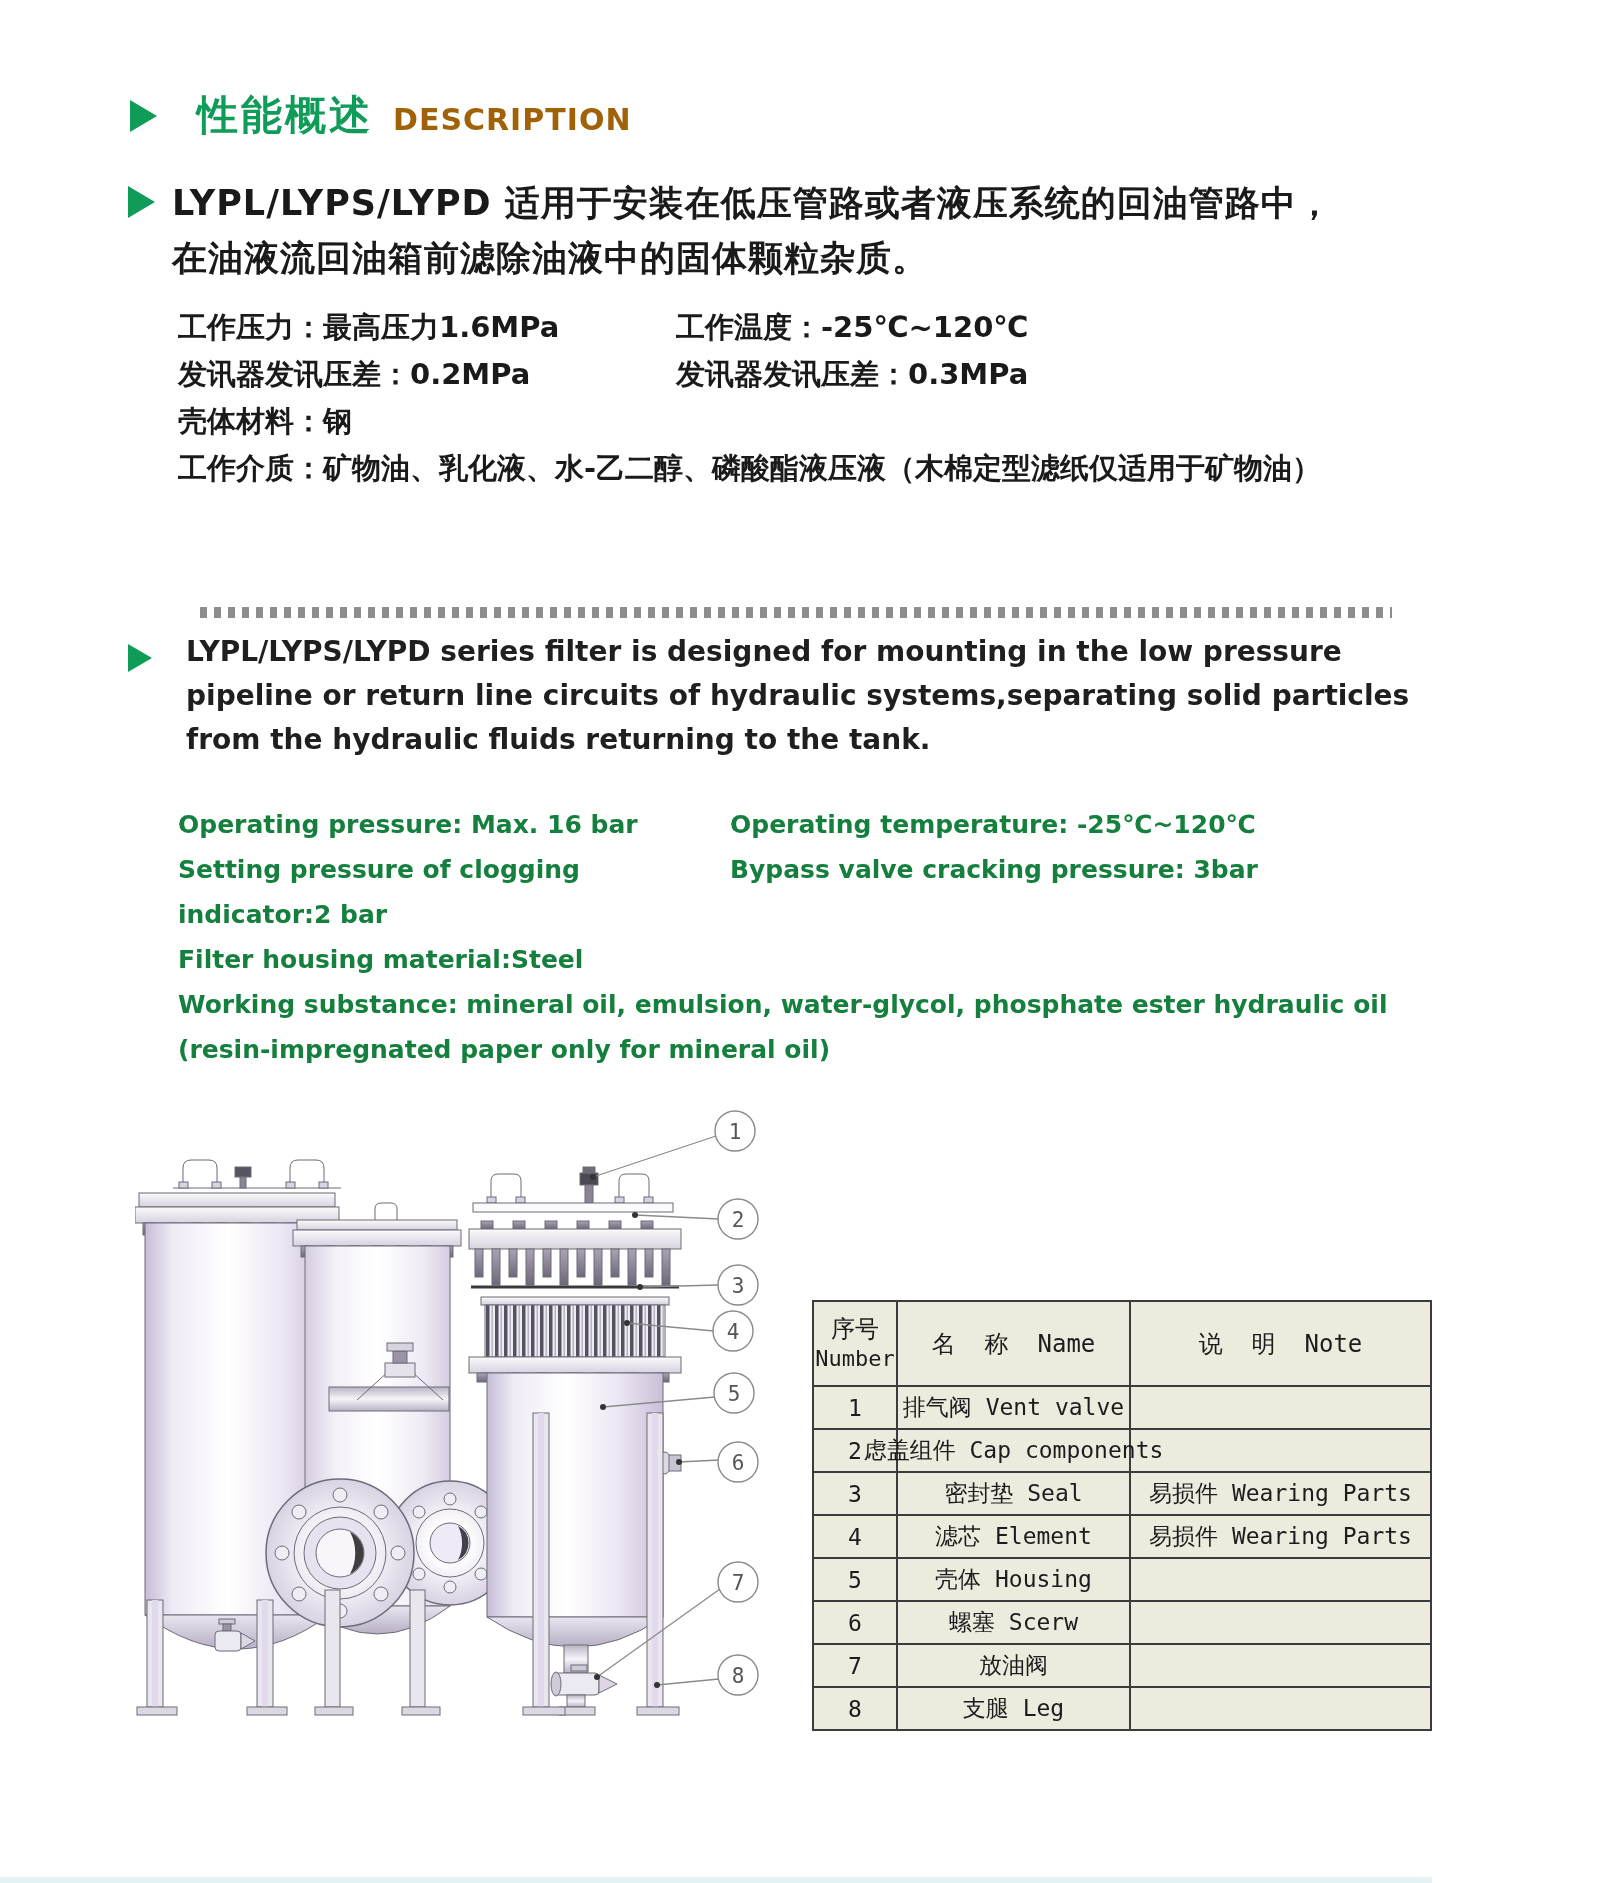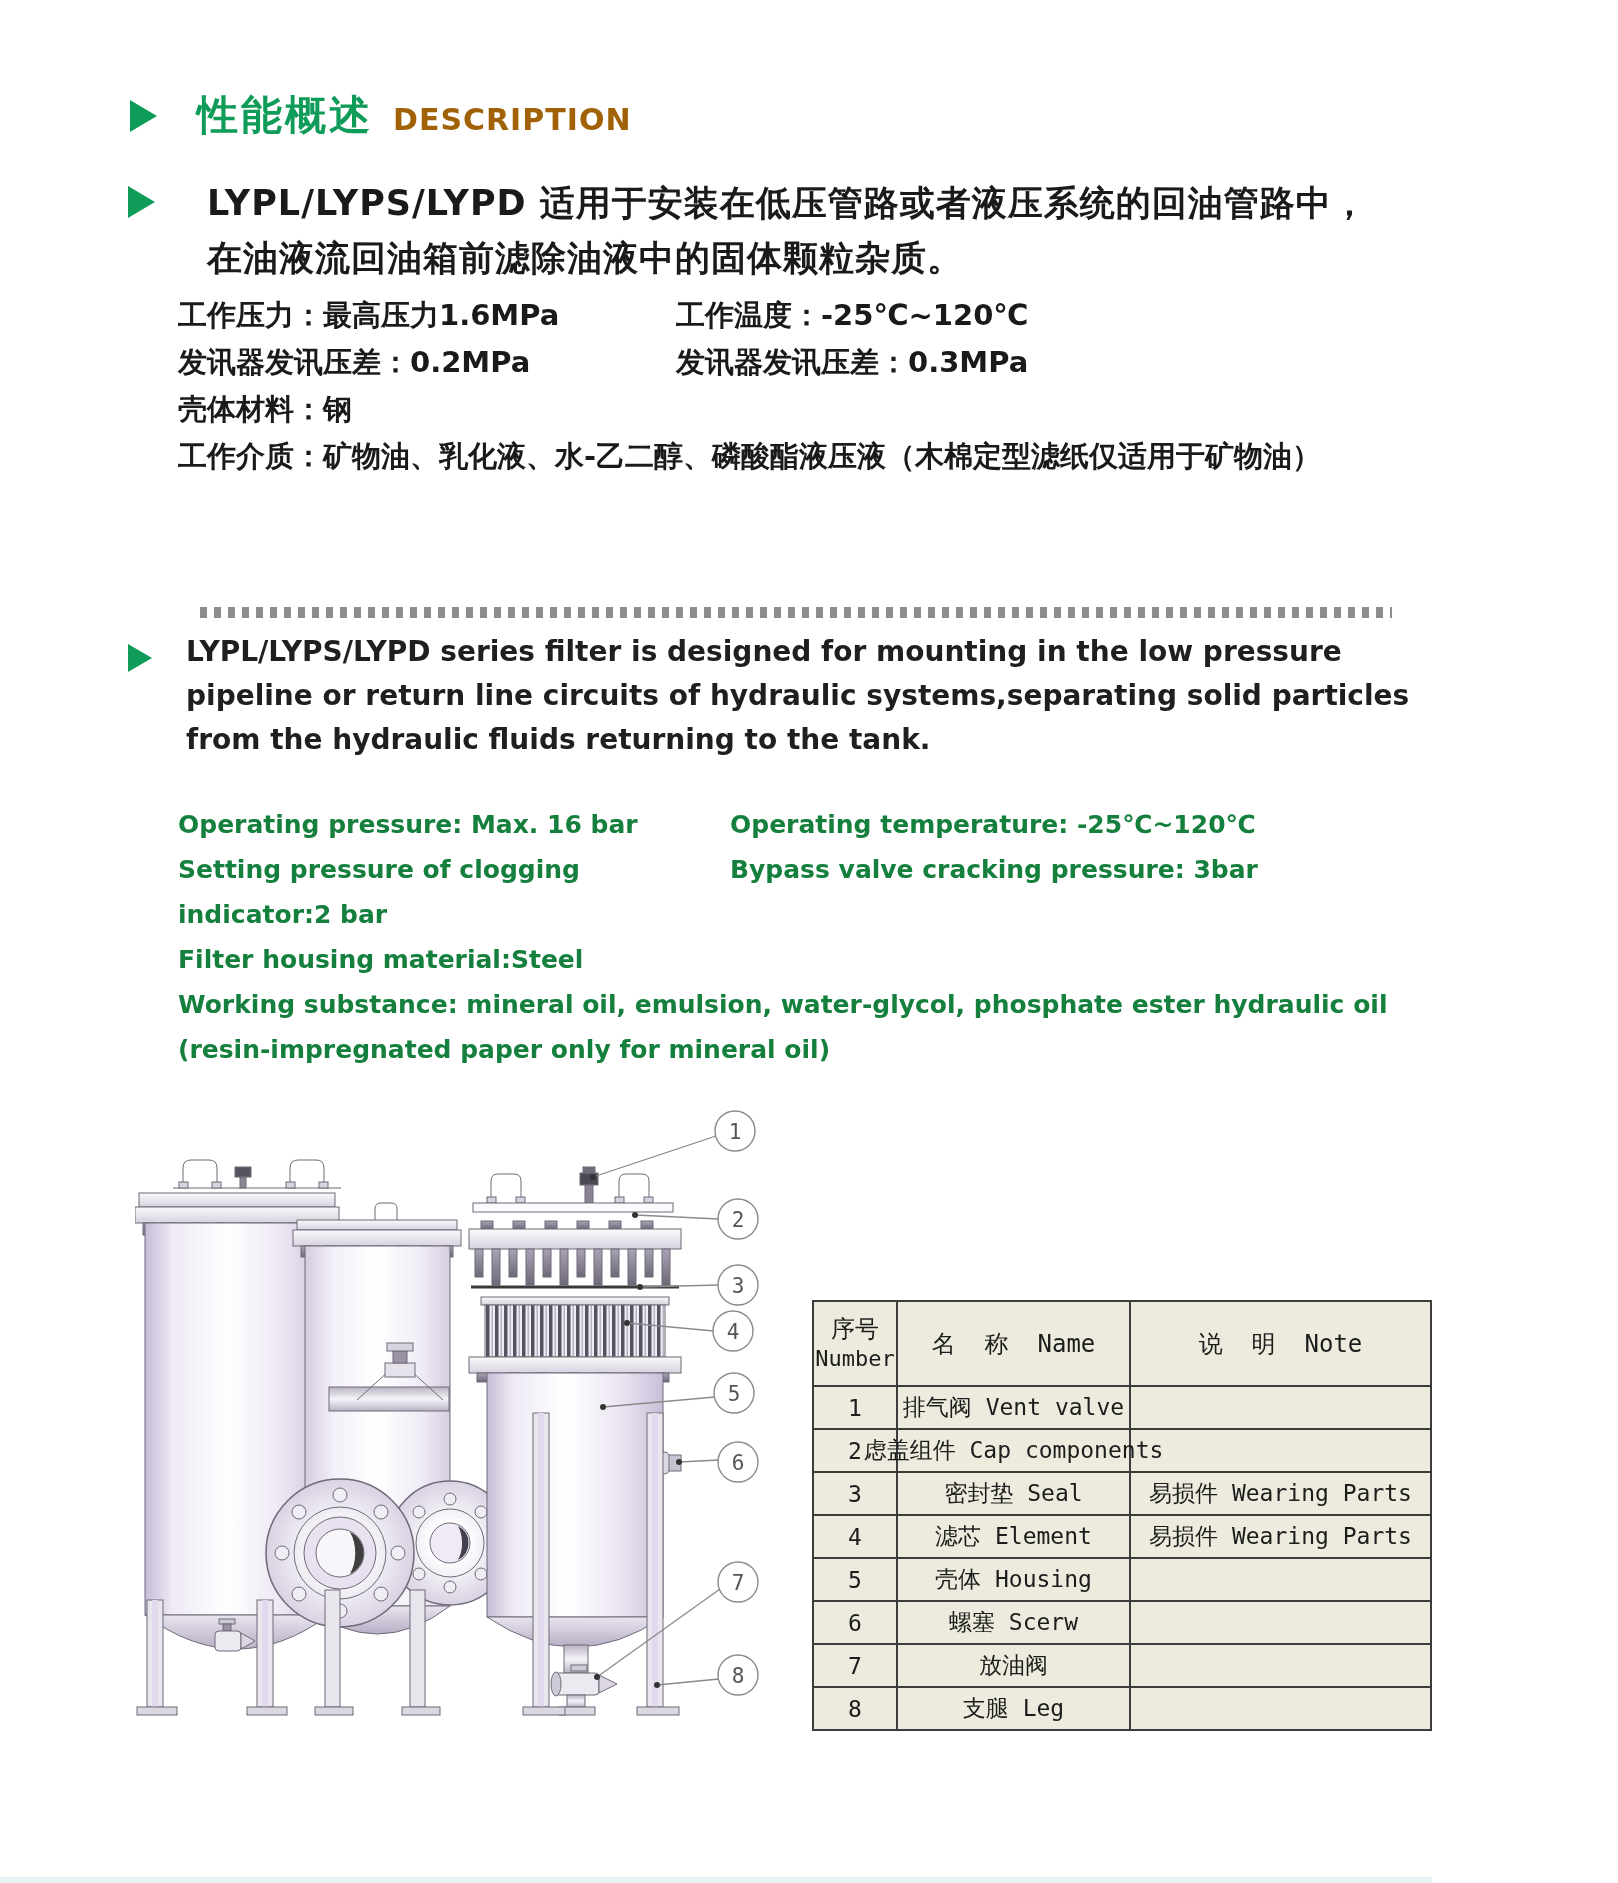--- a/index.html
+++ b/index.html
@@ -8,25 +8,25 @@
 
   
   .tri{width:0;height:0;border-top:16px solid transparent;border-bottom:16px solid transparent;
        border-left:27px solid #0f9b58;}
   .tri.small{border-top:14px solid transparent;border-bottom:14px solid transparent;border-left:24px solid #0f9b58;}
 
   .section-head{position:absolute;left:130px;top:88px;display:flex;align-items:center;}
   .section-head .zh{margin-left:40px;font-size:41px;font-weight:700;color:#0f9b58;letter-spacing:3px;}
   .section-head .en{margin-left:20px;font-size:30px;font-weight:700;color:#a16207;letter-spacing:1px;margin-top:8px;}
 
-  .intro-zh{position:absolute;left:172px;top:176px;font-size:35px;font-weight:700;line-height:55px;letter-spacing:1px;margin-left:35px;}
+  .intro-zh{position:absolute;left:172px;top:176px;font-size:35px;font-weight:700;line-height:55px;letter-spacing:1px;}
   .tri-intro{position:absolute;left:128px;top:186px;}
   .tri-en{position:absolute;left:128px;top:644px;}
 
-  .specs-zh{position:absolute;left:178px;top:292px;display:grid;grid-template-columns:498px auto;
+  .specs-zh{position:absolute;left:178px;top:304px;display:grid;grid-template-columns:498px auto;
             font-size:29px;font-weight:700;line-height:47px;}
   .specs-zh .span2{grid-column:1 / span 2;}
 
   .divider{position:absolute;left:200px;top:607px;width:1192px;height:11px;
            background:repeating-linear-gradient(90deg,#8d8d8d 0,#8d8d8d 7px,transparent 7px,transparent 14px);}
 
   .intro-en{position:absolute;left:186px;top:630px;font-size:28px;font-weight:700;line-height:44px;color:#1f1f1f;}
 
   .specs-en{position:absolute;left:178px;top:802px;display:grid;grid-template-columns:552px auto;
             font-size:25px;font-weight:700;line-height:45px;color:#15803d;}

